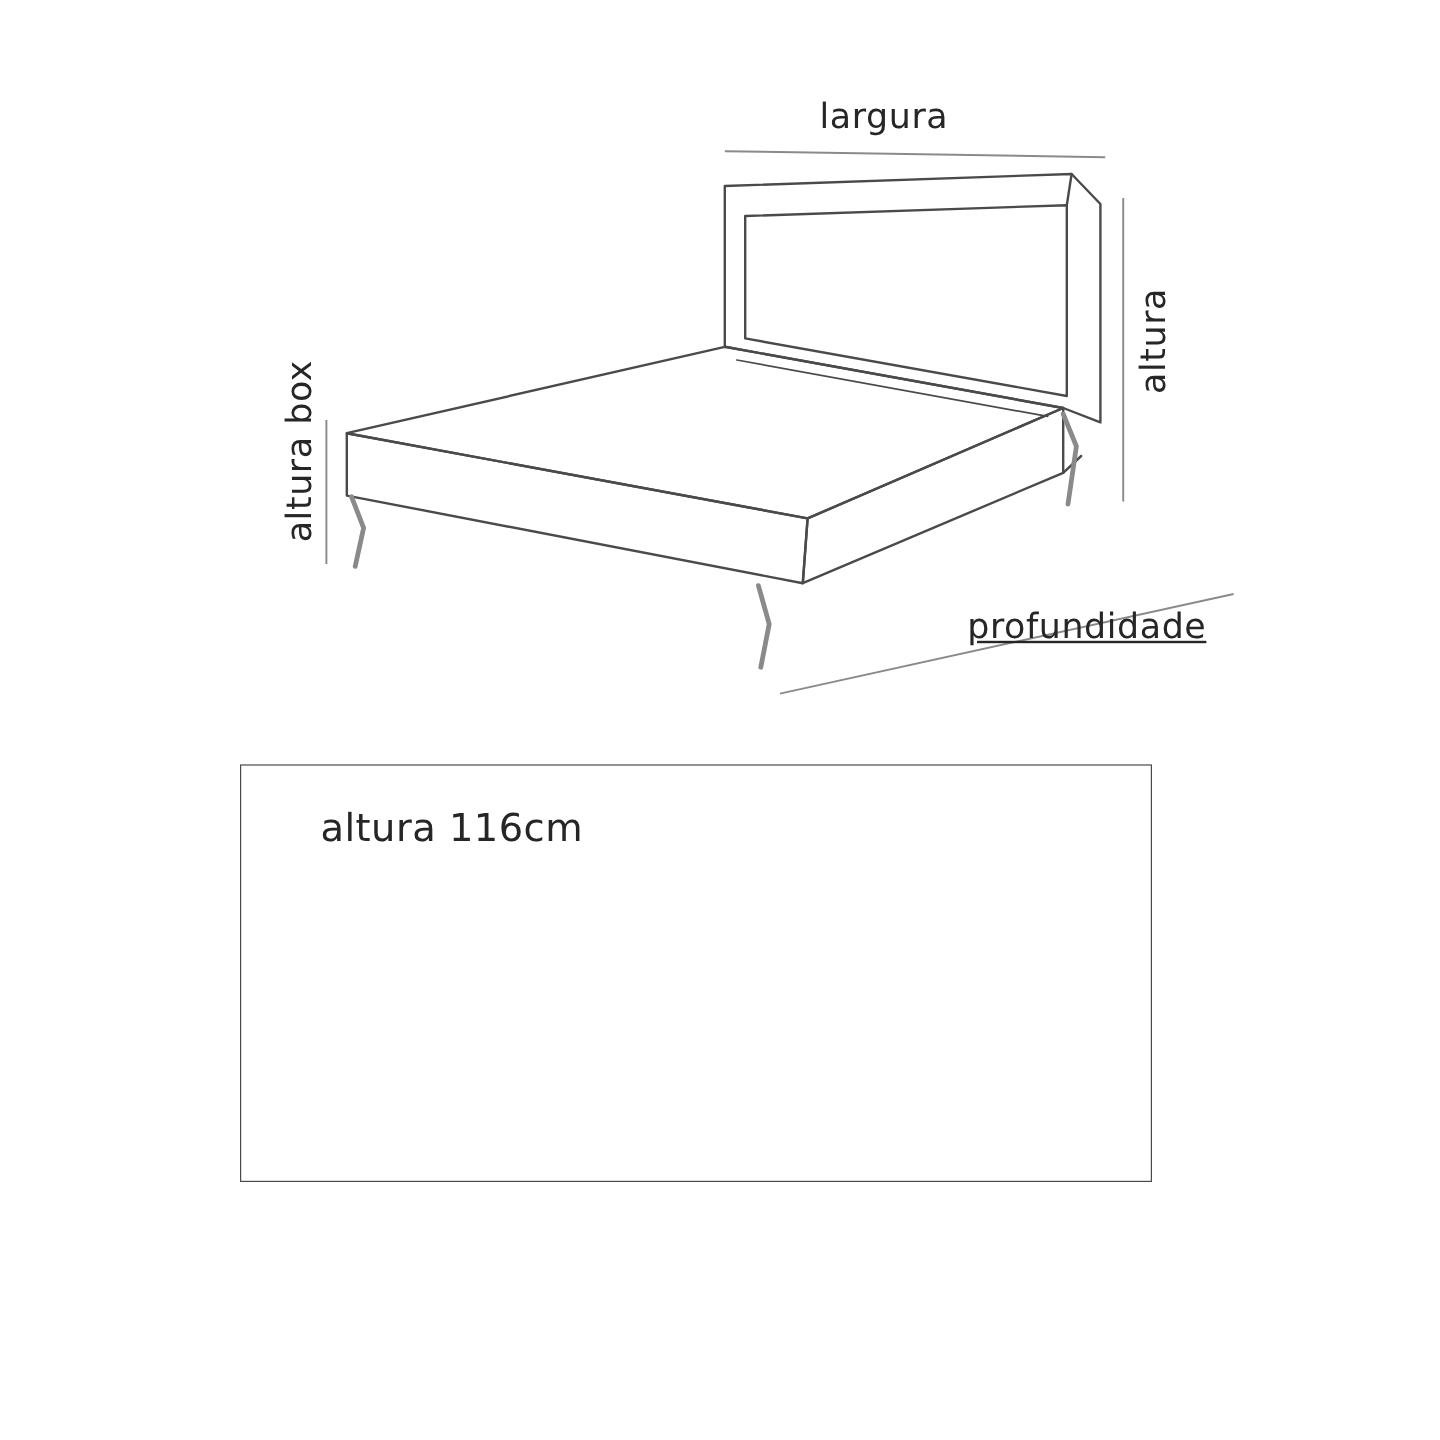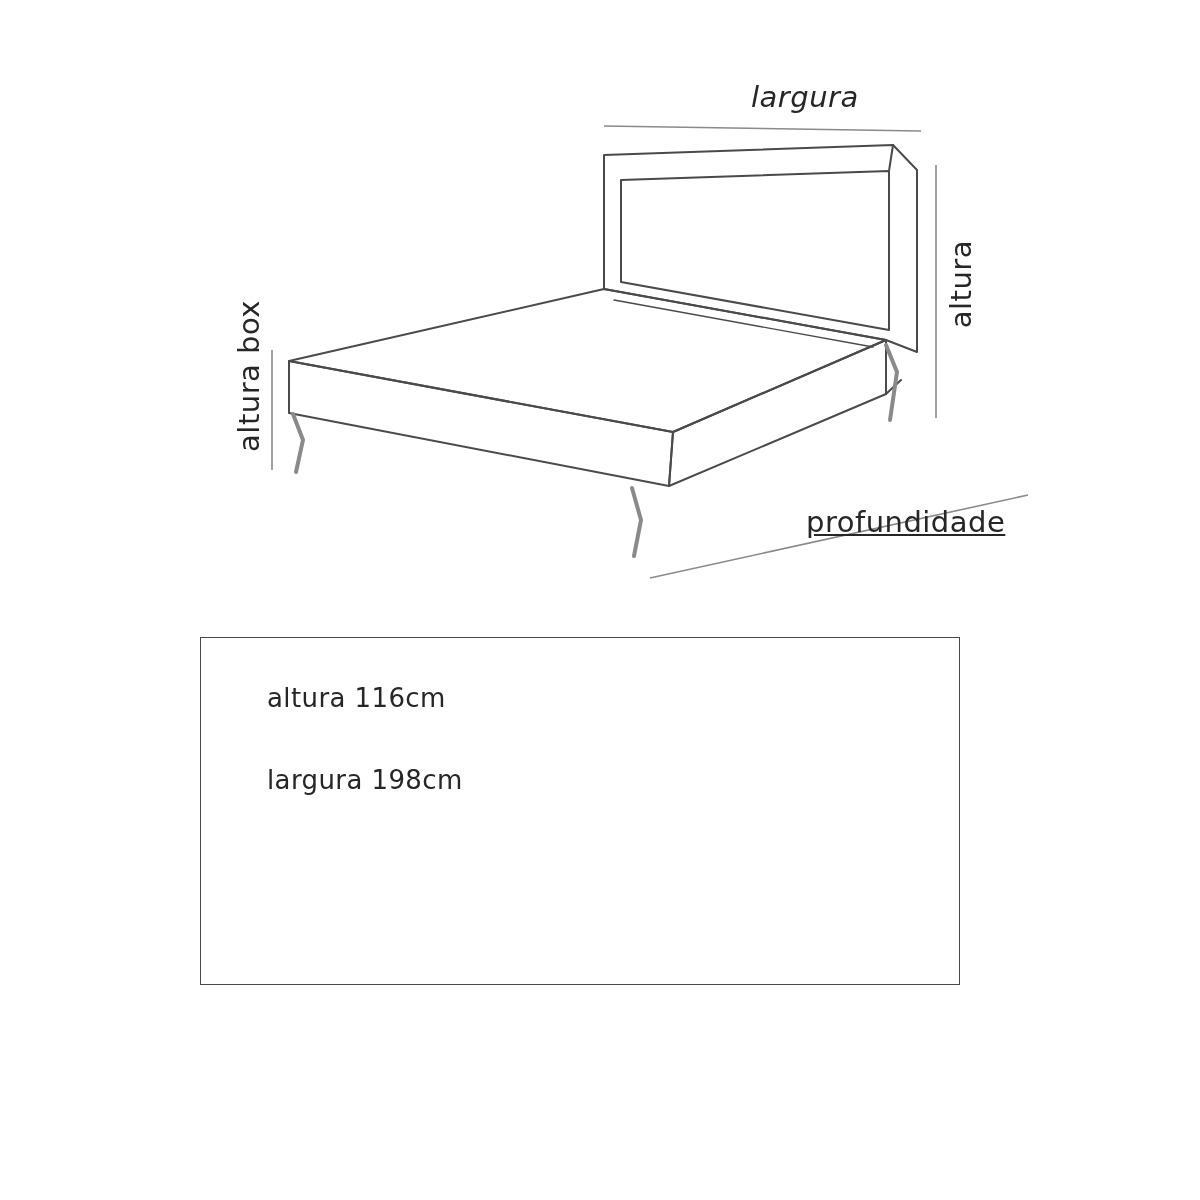--- a/index.html
+++ b/index.html
@@ -27,23 +27,22 @@
     height: 1200px;
   }
   .dim-label {
     position: absolute;
     font-size: 29px;
     letter-spacing: 0.5px;
     color: #262626;
     white-space: nowrap;
   }
   #label-largura {
-    left: 751px;
+    left: 683px;
     top: 80px;
-    font-style: italic;
   }
   #label-altura {
     left: 944px;
     top: 240px;
     transform-origin: left top;
     transform: rotate(-90deg) translate(-100%, 0);
   }
   #label-altura-box {
     left: 232px;
     top: 300px;
@@ -67,26 +66,25 @@
   .spec-list {
     position: absolute;
     left: 66px;
     top: 36px;
     right: 20px;
     display: flex;
     flex-direction: column;
     gap: 0;
   }
   .spec-item {
-    font-size: 26px;
+    font-size: 32px;
     letter-spacing: 0.4px;
     color: #262626;
     line-height: 1;
     margin-bottom: 45px;
-    margin-top: 11px;
   }
   .spec-item:last-child {
     margin-bottom: 0;
   }
 </style>
 </head>
 <body>
 
 <div class="stage">
 
@@ -134,17 +132,16 @@
 
   <div class="dim-label" id="label-altura">altura</div>
 
   <div class="dim-label" id="label-altura-box">altura box</div>
 
   <div class="dim-label" id="label-profundidade">profundidade</div>
 
   <div class="spec-box">
     <div class="spec-list">
       <div class="spec-item">altura 116cm</div>
-      <div class="spec-item">largura 198cm</div>
     </div>
   </div>
 
 </div>
 
 </body></html>

